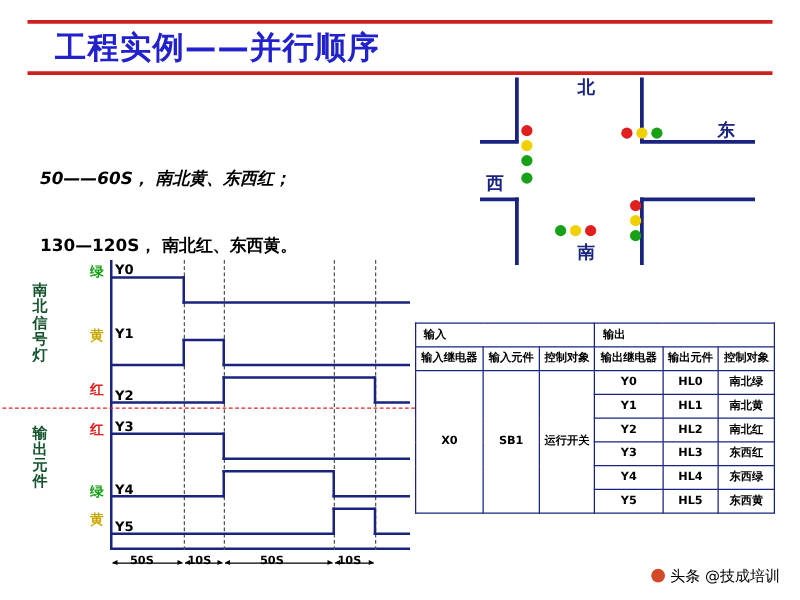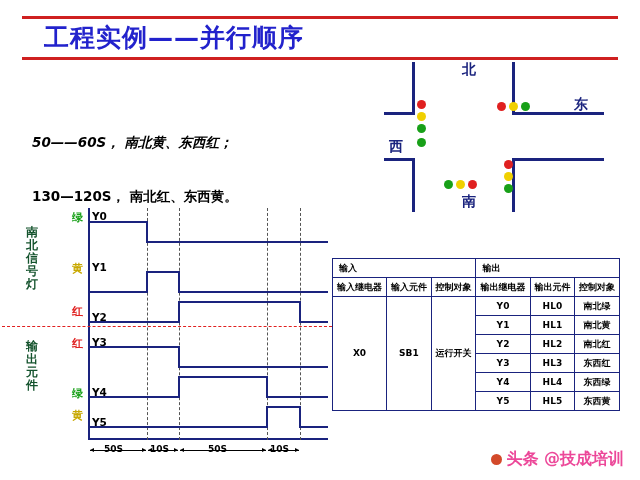--- a/index.html
+++ b/index.html
@@ -193,23 +193,23 @@
   }
   .io-table td.col {
     font-weight: bold;
     line-height: 10px;
   }
   
   .footer {
     position: absolute;
     right: 16px;
     bottom: 10px;
-    font-size: 16px;
-    color: #ec4899;
-    font-weight: bold;
+    font-size: 12px;
+    color: #000000;
+    font-weight: normal;
   }
   .footer-dot {
     display: inline-block;
     width: 11px;
     height: 11px;
     border-radius: 50%;
     background: #d34a2a;
     margin-right: 4px;
     vertical-align: -1px;
   }

